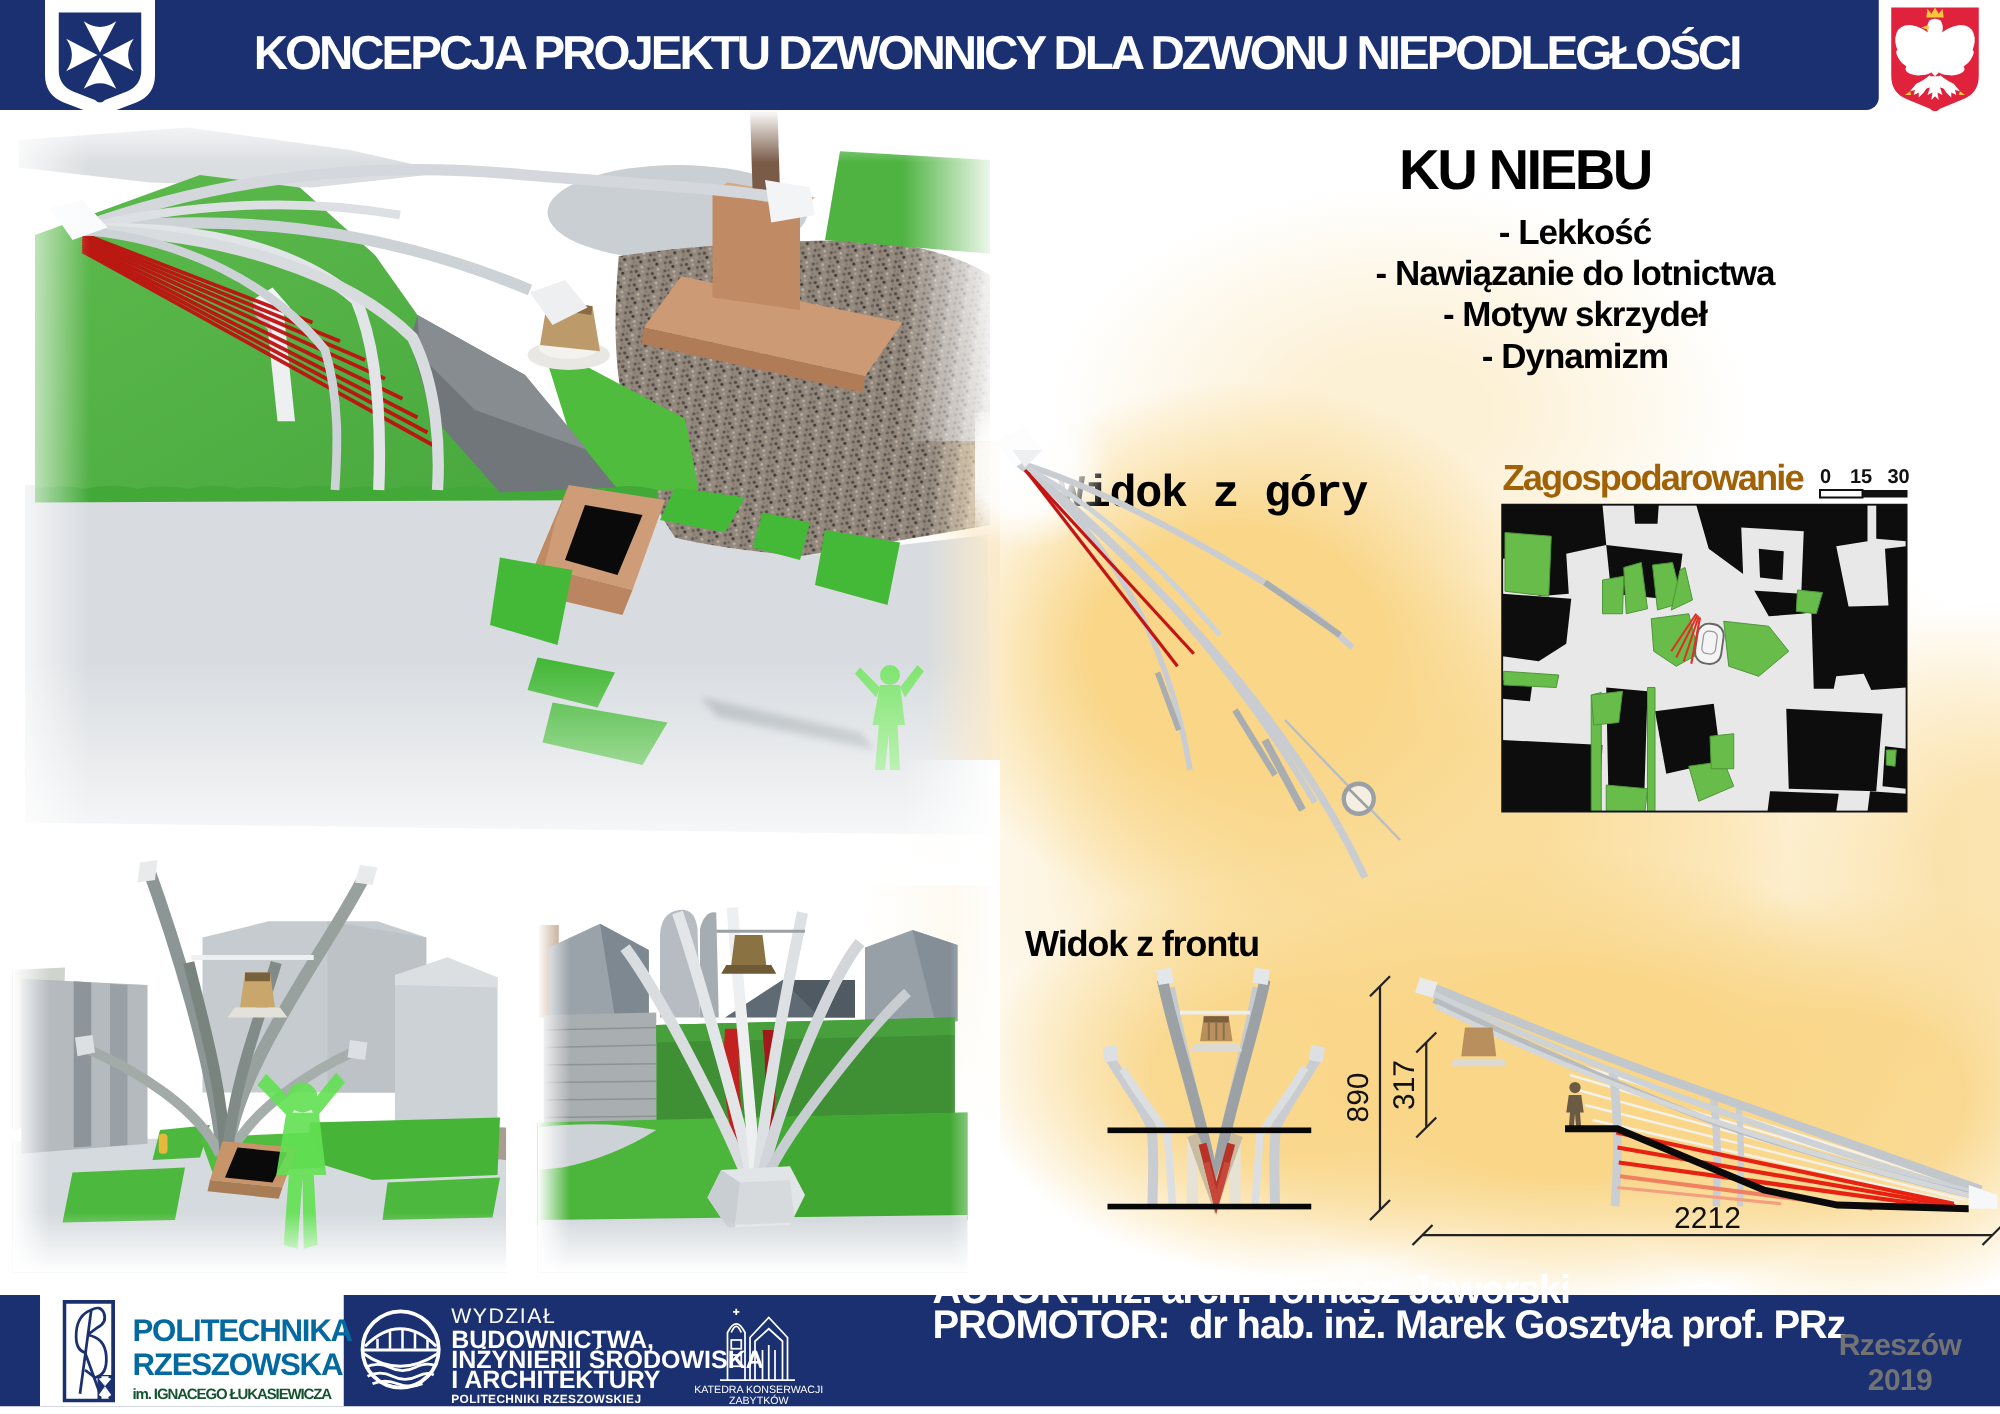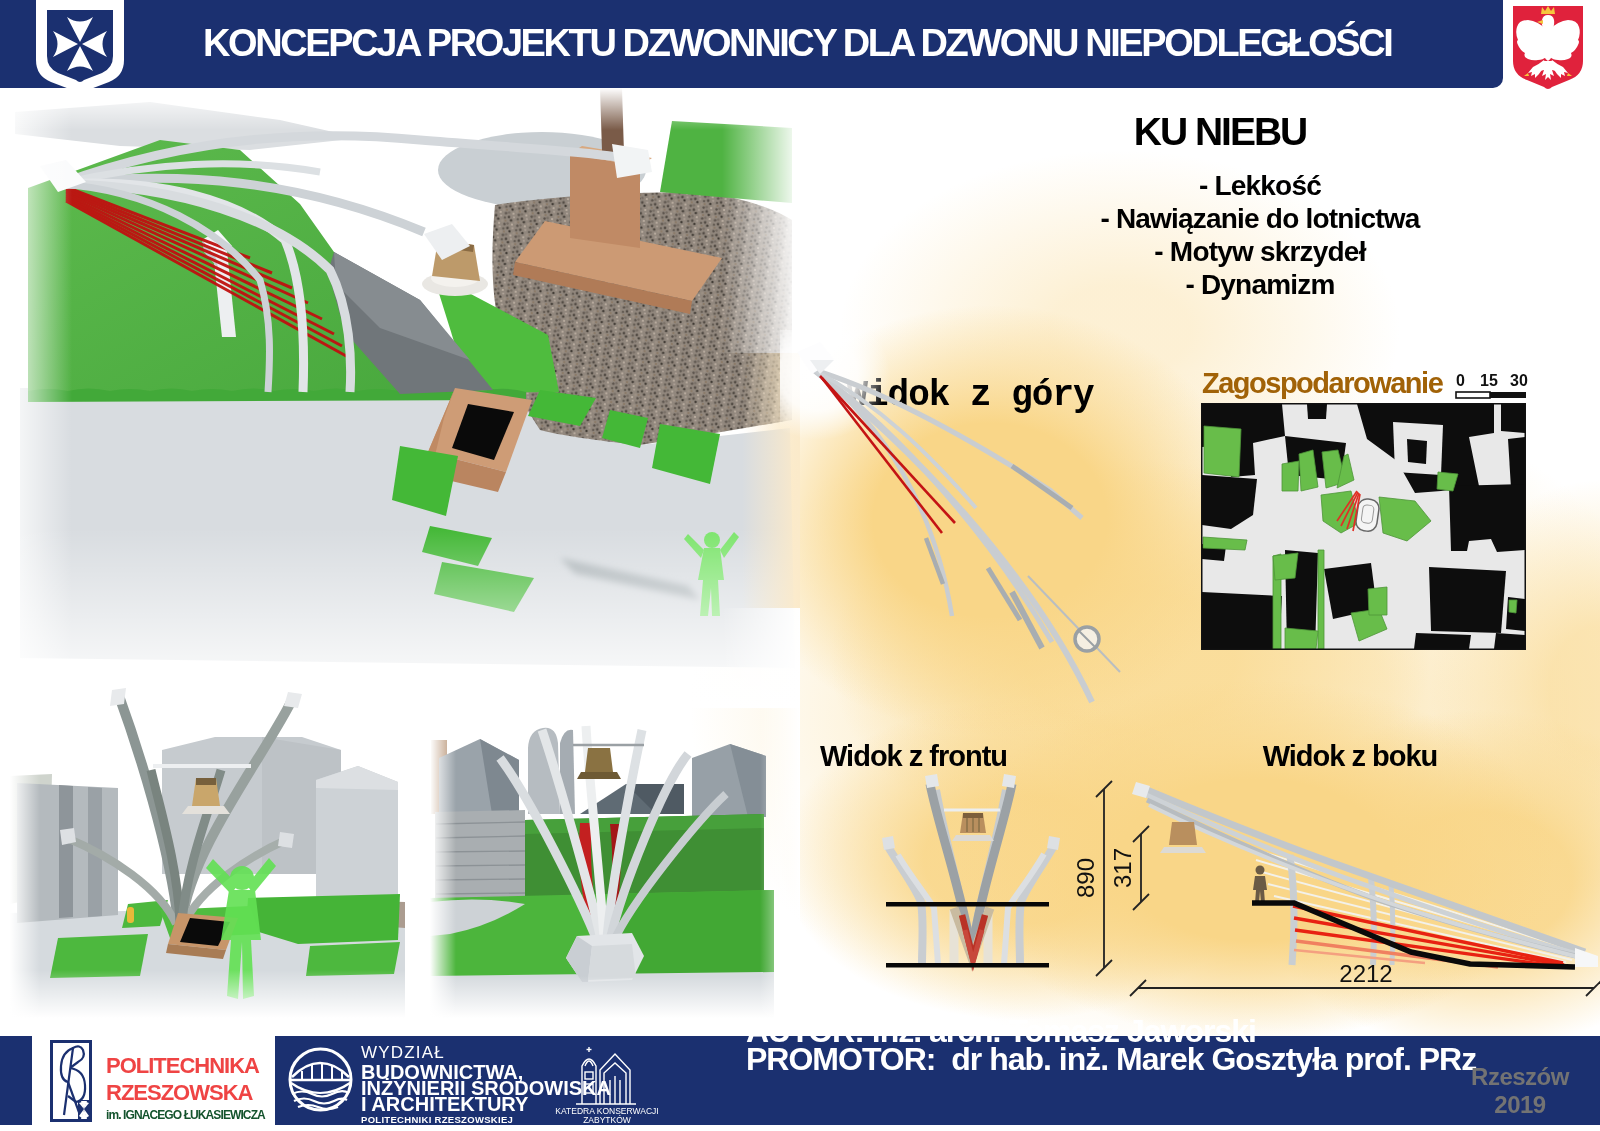--- a/index.html
+++ b/index.html
@@ -354,37 +354,35 @@
       <path d="M31,9 L45,9 L44,2 L41,6 L38,1 L35,6 L32,2 Z" fill="#F6C63D"></path>
 
       <path d="M33,15 L27,17 L33,19 Z" fill="#F6C63D"></path>
 
       <path d="M18,68 L14,71 L19,71 Z" fill="#F6C63D"></path>
       <path d="M58,68 L62,71 L57,71 Z" fill="#F6C63D"></path>
     </svg>
   </div>
 
   <div class="abs" style="left:1040px;top:110px;width:360px;text-align:center;color:#000;
-       font-size:39px;font-weight:bold;letter-spacing:-2px;">KU NIEBU</div>
+       font-size:45px;font-weight:bold;letter-spacing:-2px;">KU NIEBU</div>
 
   <div class="abs" style="left:1040px;top:169px;width:440px;text-align:center;color:#000;
        font-size:28px;font-weight:bold;line-height:33px;letter-spacing:-0.8px;">
     - Lekkość<br>- Nawiązanie do lotnictwa<br>- Motyw skrzydeł<br>- Dynamizm
   </div>
 
   <div class="abs" style="left:820px;top:375px;width:300px;text-align:center;color:#000;
        font-size:36px;font-weight:bold;letter-spacing:-1px;font-family:Liberation Mono, monospace;">Widok z góry</div>
 
   <div class="abs" style="left:1202px;top:367px;color:#a16207;font-size:29px;font-weight:bold;letter-spacing:-1.5px;">Zagospodarowanie</div>
 
   <div class="abs" style="left:820px;top:740px;width:310px;color:#000;
        font-size:29px;font-weight:bold;letter-spacing:-1px;">Widok z frontu</div>
 
-  <div class="abs" style="left:1200px;top:740px;width:300px;text-align:center;color:#000;
-       font-size:29px;font-weight:bold;letter-spacing:-1px;">Widok z boku</div>
 
   <div class="abs" style="left:780px;top:330px;width:440px;height:395px;">
     <svg width="440" height="395" viewBox="0 0 440 395">
       <defs>
         <radialGradient id="halo" cx="0.5" cy="0.5" r="0.5">
           <stop offset="0" stop-color="#fff"></stop>
             <stop offset="0.55" stop-color="#fff" stop-opacity="0.85"></stop>
           <stop offset="1" stop-color="#fff" stop-opacity="0"></stop>
         </radialGradient>
       </defs>
@@ -623,21 +621,21 @@
         <path d="M34,69 L29,63 L32,62 Z"></path>
           <path d="M34,69 L39,63 L36,62 Z"></path>
         <path d="M34,69 L29,76 L32,78 Z"></path>
           <path d="M34,69 L39,76 L36,78 Z"></path>
         <path d="M34,69 L31,61 L37,61 Z"></path>
           <path d="M34,69 L31,79 L37,79 Z"></path>
       </g>
     </svg>
   </div>
 
-  <div class="abs" style="left:106px;top:1052px;color:#ef4444;font-weight:bold;font-size:22px;line-height:27px;letter-spacing:-1px;">POLITECHNIKA<br>RZESZOWSKA</div>
+  <div class="abs" style="left:106px;top:1052px;color:#0369a1;font-weight:bold;font-size:25px;line-height:27px;letter-spacing:-1px;">POLITECHNIKA<br>RZESZOWSKA</div>
   <div class="abs" style="left:106px;top:1108px;color:#14532d;font-weight:bold;font-size:12px;letter-spacing:-0.9px;">im. IGNACEGO ŁUKASIEWICZA</div>
 
   <div class="abs" style="left:288px;top:1047px;width:65px;height:65px;">
     <svg width="65" height="65" viewBox="0 0 65 65">
       <circle cx="32.5" cy="32.5" r="30.5" fill="none" stroke="#fff" stroke-width="3"></circle>
       <path d="M4,30 Q18,16 32,16 Q47,16 61,30" fill="none" stroke="#fff" stroke-width="2.5"></path>
       <line x1="2" y1="33" x2="63" y2="33" stroke="#fff" stroke-width="2.5"></line>
       <line x1="14" y1="24" x2="14" y2="32" stroke="#fff" stroke-width="2"></line>
       <line x1="24" y1="18" x2="24" y2="32" stroke="#fff" stroke-width="2"></line>
       <line x1="34" y1="17" x2="34" y2="32" stroke="#fff" stroke-width="2"></line>

